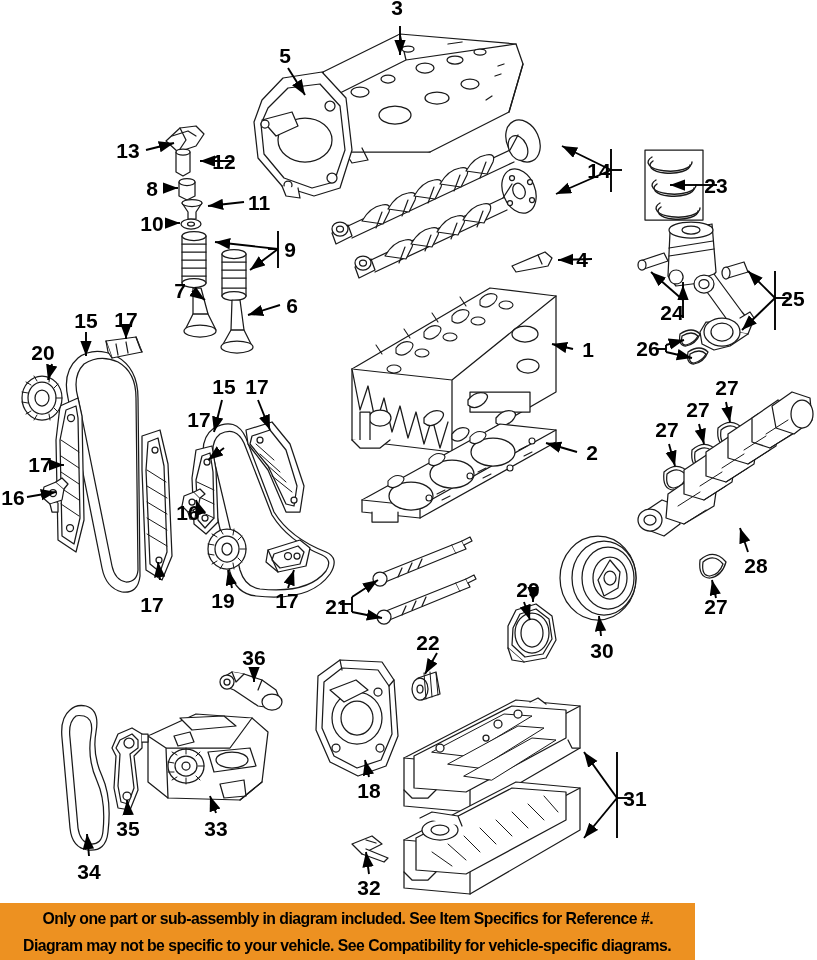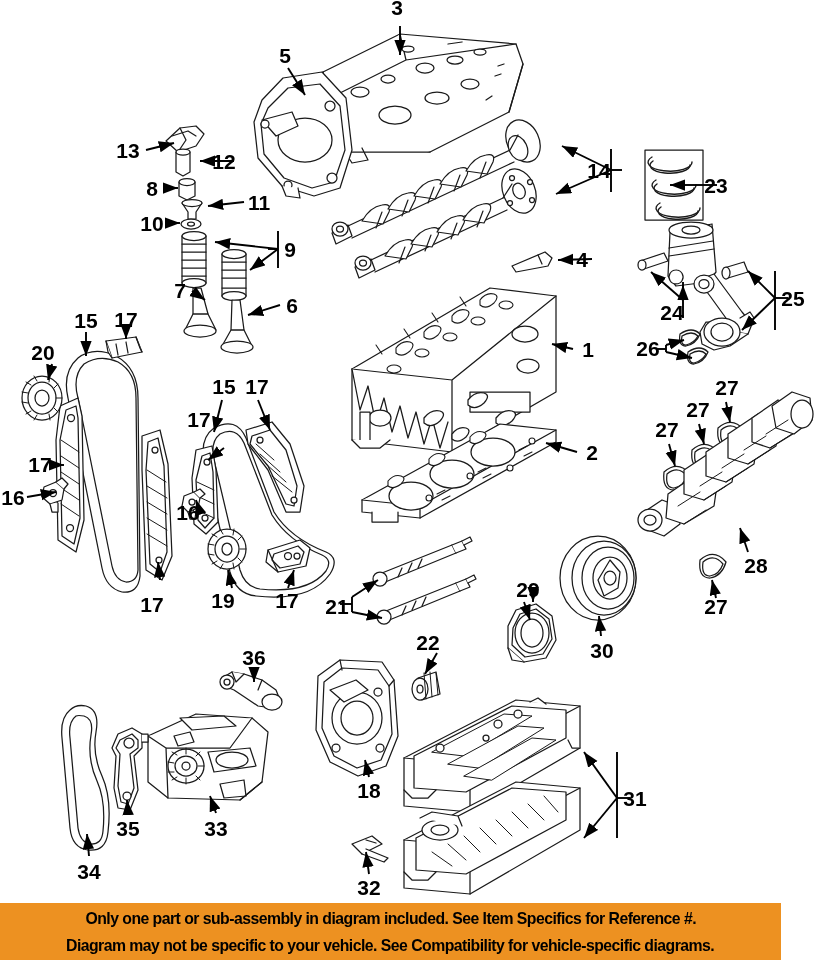--- a/index.html
+++ b/index.html
@@ -1,21 +1,21 @@
 <!DOCTYPE html>
 <html><head>
 <meta charset="utf-8">
 <style>
   html,body{margin:0;padding:0;background:#ffffff;}
   body{width:817px;height:960px;position:relative;overflow:hidden;
        font-family:"Liberation Sans",sans-serif;}
   #diagram-stage{position:absolute;left:0;top:0;width:817px;height:903px;background:#fff;}
   #diagram-svg{display:block;width:817px;height:903px;}
   .cal{font-family:"Liberation Sans",sans-serif;font-weight:bold;fill:#000;}
-  #footer-banner{position:absolute;left:0;top:903px;width:781px;height:57px;
+  #footer-banner{position:absolute;left:0;top:903px;width:695px;height:57px;
       background:#ED9121;display:flex;flex-direction:column;align-items:center;
       justify-content:center;box-sizing:border-box;}
   #footer-banner .bline{color:#000;font-weight:bold;font-size:16.3px;
       line-height:27px;white-space:nowrap;letter-spacing:-0.55px;
       transform:scaleX(0.97);transform-origin:center;}
 </style>
 </head>
 <body>
 
 <div id="diagram-stage">

